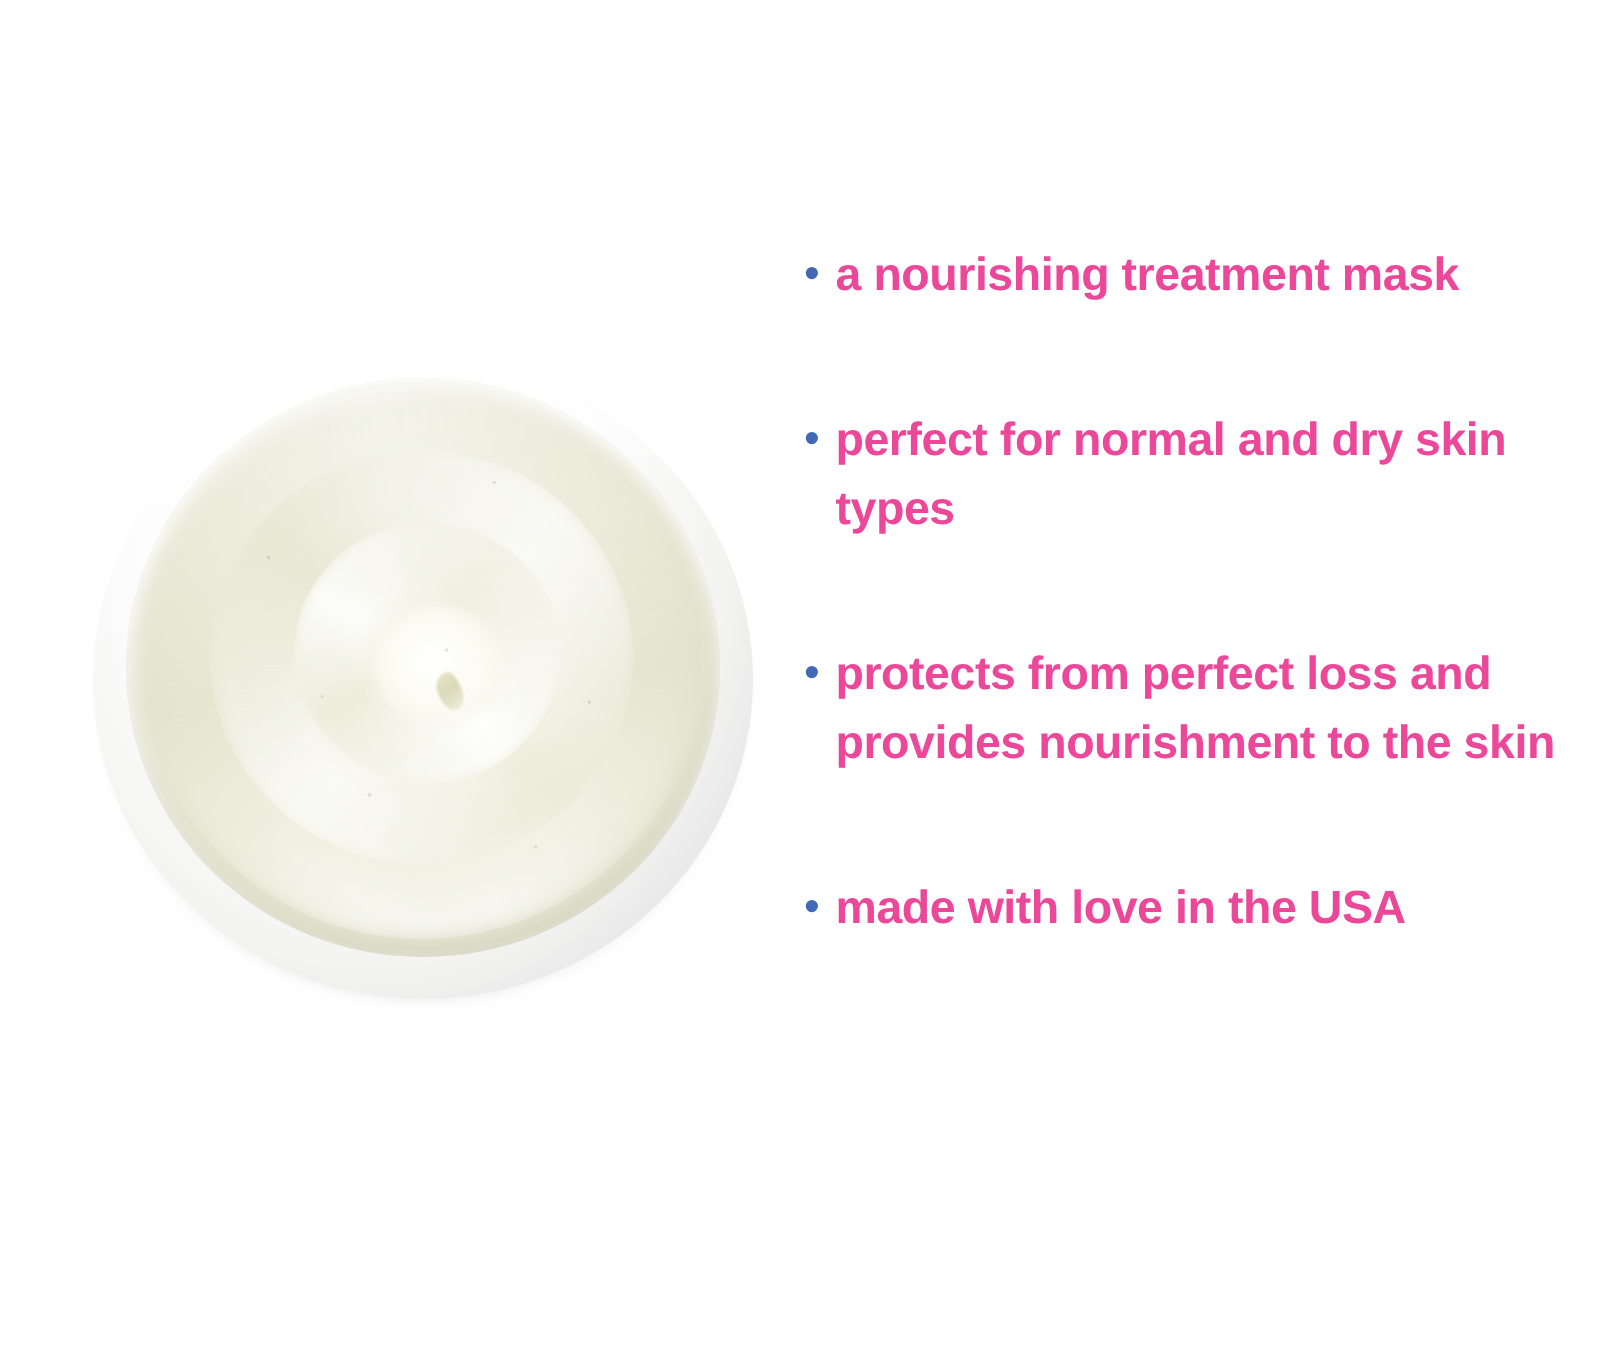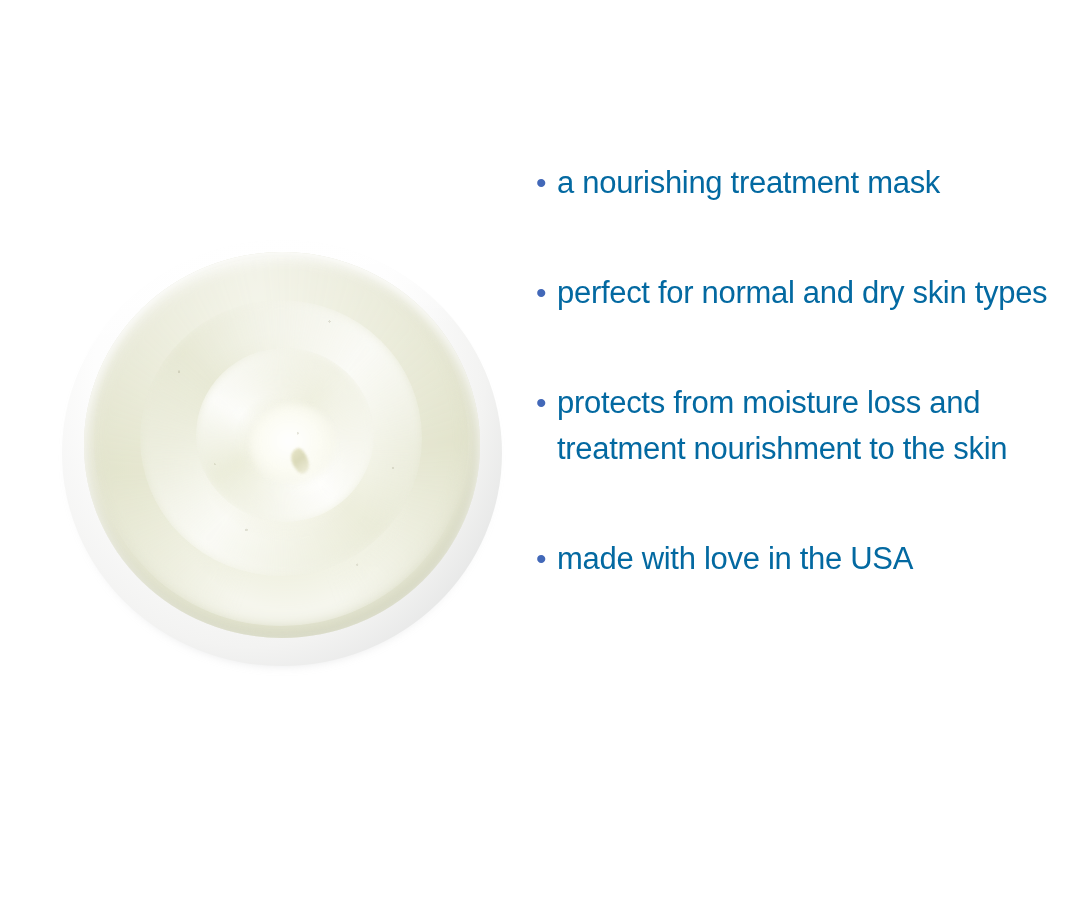--- a/index.html
+++ b/index.html
@@ -218,24 +218,24 @@
     font-size: 30px;
     line-height: 46px;
     color: #4268b8;
     text-align: left;
     padding-left: 6px;
     box-sizing: border-box;
   }
   .benefit-text {
     flex: 1 1 auto;
     font-size: 31px;
-    font-weight: normal;
+    font-weight: bold;
     line-height: 46px;
     letter-spacing: -0.3px;
-    color: #0369a1;
+    color: #ec4899;
     max-width: 500px;
   }
 </style>
 </head>
 <body>
 
 <div id="product-figure">
   <div class="jar-shadow"></div>
   <div class="jar-body"></div>
   <div class="jar-rim-shade"></div>
@@ -255,19 +255,19 @@
   <li class="benefit-item">
     <span class="benefit-bullet">•</span>
     <span class="benefit-text">a nourishing treatment mask</span>
   </li>
   <li class="benefit-item">
     <span class="benefit-bullet">•</span>
     <span class="benefit-text">perfect for normal and dry skin types</span>
   </li>
   <li class="benefit-item">
     <span class="benefit-bullet">•</span>
-    <span class="benefit-text">protects from moisture loss and treatment nourishment to the skin</span>
+    <span class="benefit-text">protects from perfect loss and provides nourishment to the skin</span>
   </li>
   <li class="benefit-item">
     <span class="benefit-bullet">•</span>
     <span class="benefit-text">made with love in the USA</span>
   </li>
 </ul>
 
 </body></html>

